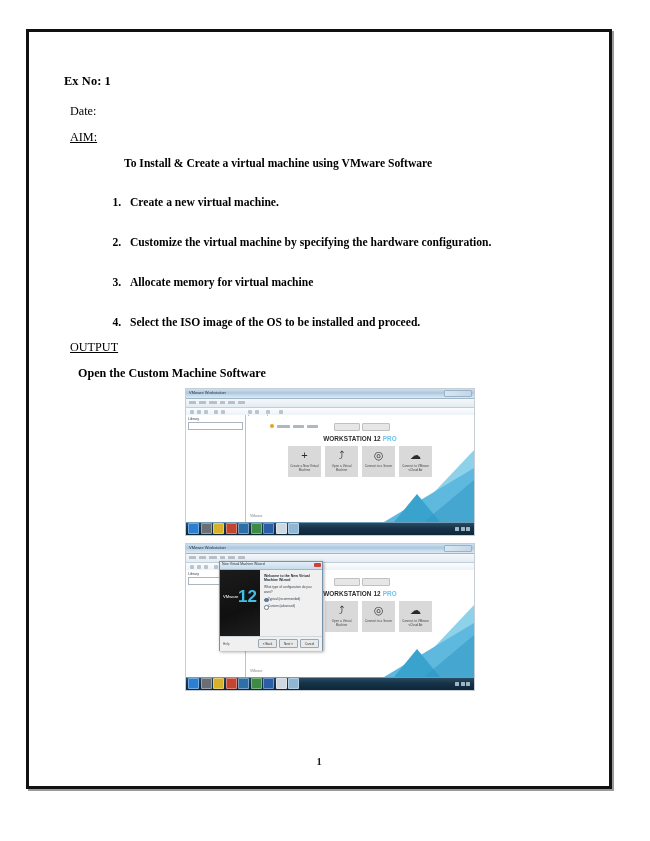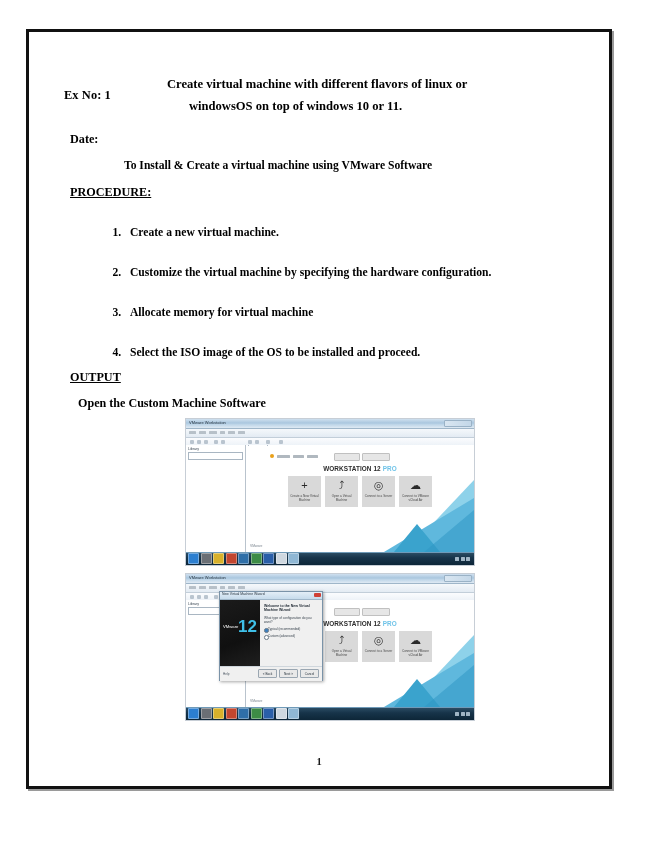--- a/index.html
+++ b/index.html
@@ -60,21 +60,21 @@
   .title-block {
     font-weight: bold;
     font-size: 12.6px;
     margin-left: 56px;
     line-height: 1.75;
     max-width: 355px;
   }
   .title-l2 { padding-left: 22px; }
 
   .lbl {
-    font-weight: bold;
+    font-weight: normal;
     font-size: 12.2px;
     padding-left: 18px;
   }
   .lbl.u { text-decoration: underline; }
   .row-date { margin-top: 15px; }
   .row-aim  { margin-top: 11px; }
 
   .aim-text {
     font-weight: bold;
     font-size: 11.6px;
@@ -486,30 +486,26 @@
 </head>
 <body>
 
 <div id="page-sheet">
   <div id="page-border"></div>
 
   <div class="doc-body">
 
     <div class="hdr-row">
       <div class="ex-no">Ex No: 1</div>
-      <div class="title-block">
-        <div>Create virtual machine with different flavors of linux  or</div>
-        <div class="title-l2">windowsOS  on top of windows 10 or 11.</div>
-      </div>
     </div>
 
     <div class="lbl row-date">Date:</div>
+    <div class="lbl u row-aim">AIM:</div>
     <div class="aim-text">To Install &amp; Create a virtual machine using VMware Software</div>
 
-    <div class="lbl u row-proc">PROCEDURE:</div>
     <ol class="proc">
       <li>Create a new virtual machine.</li>
       <li>Customize the virtual machine by specifying the hardware configuration.</li>
       <li>Allocate memory for virtual machine</li>
       <li>Select the ISO image of the OS to be installed and proceed.</li>
     </ol>
 
     <div class="lbl u row-output">OUTPUT</div>
 
     <div class="caption">Open the Custom Machine Software</div>

